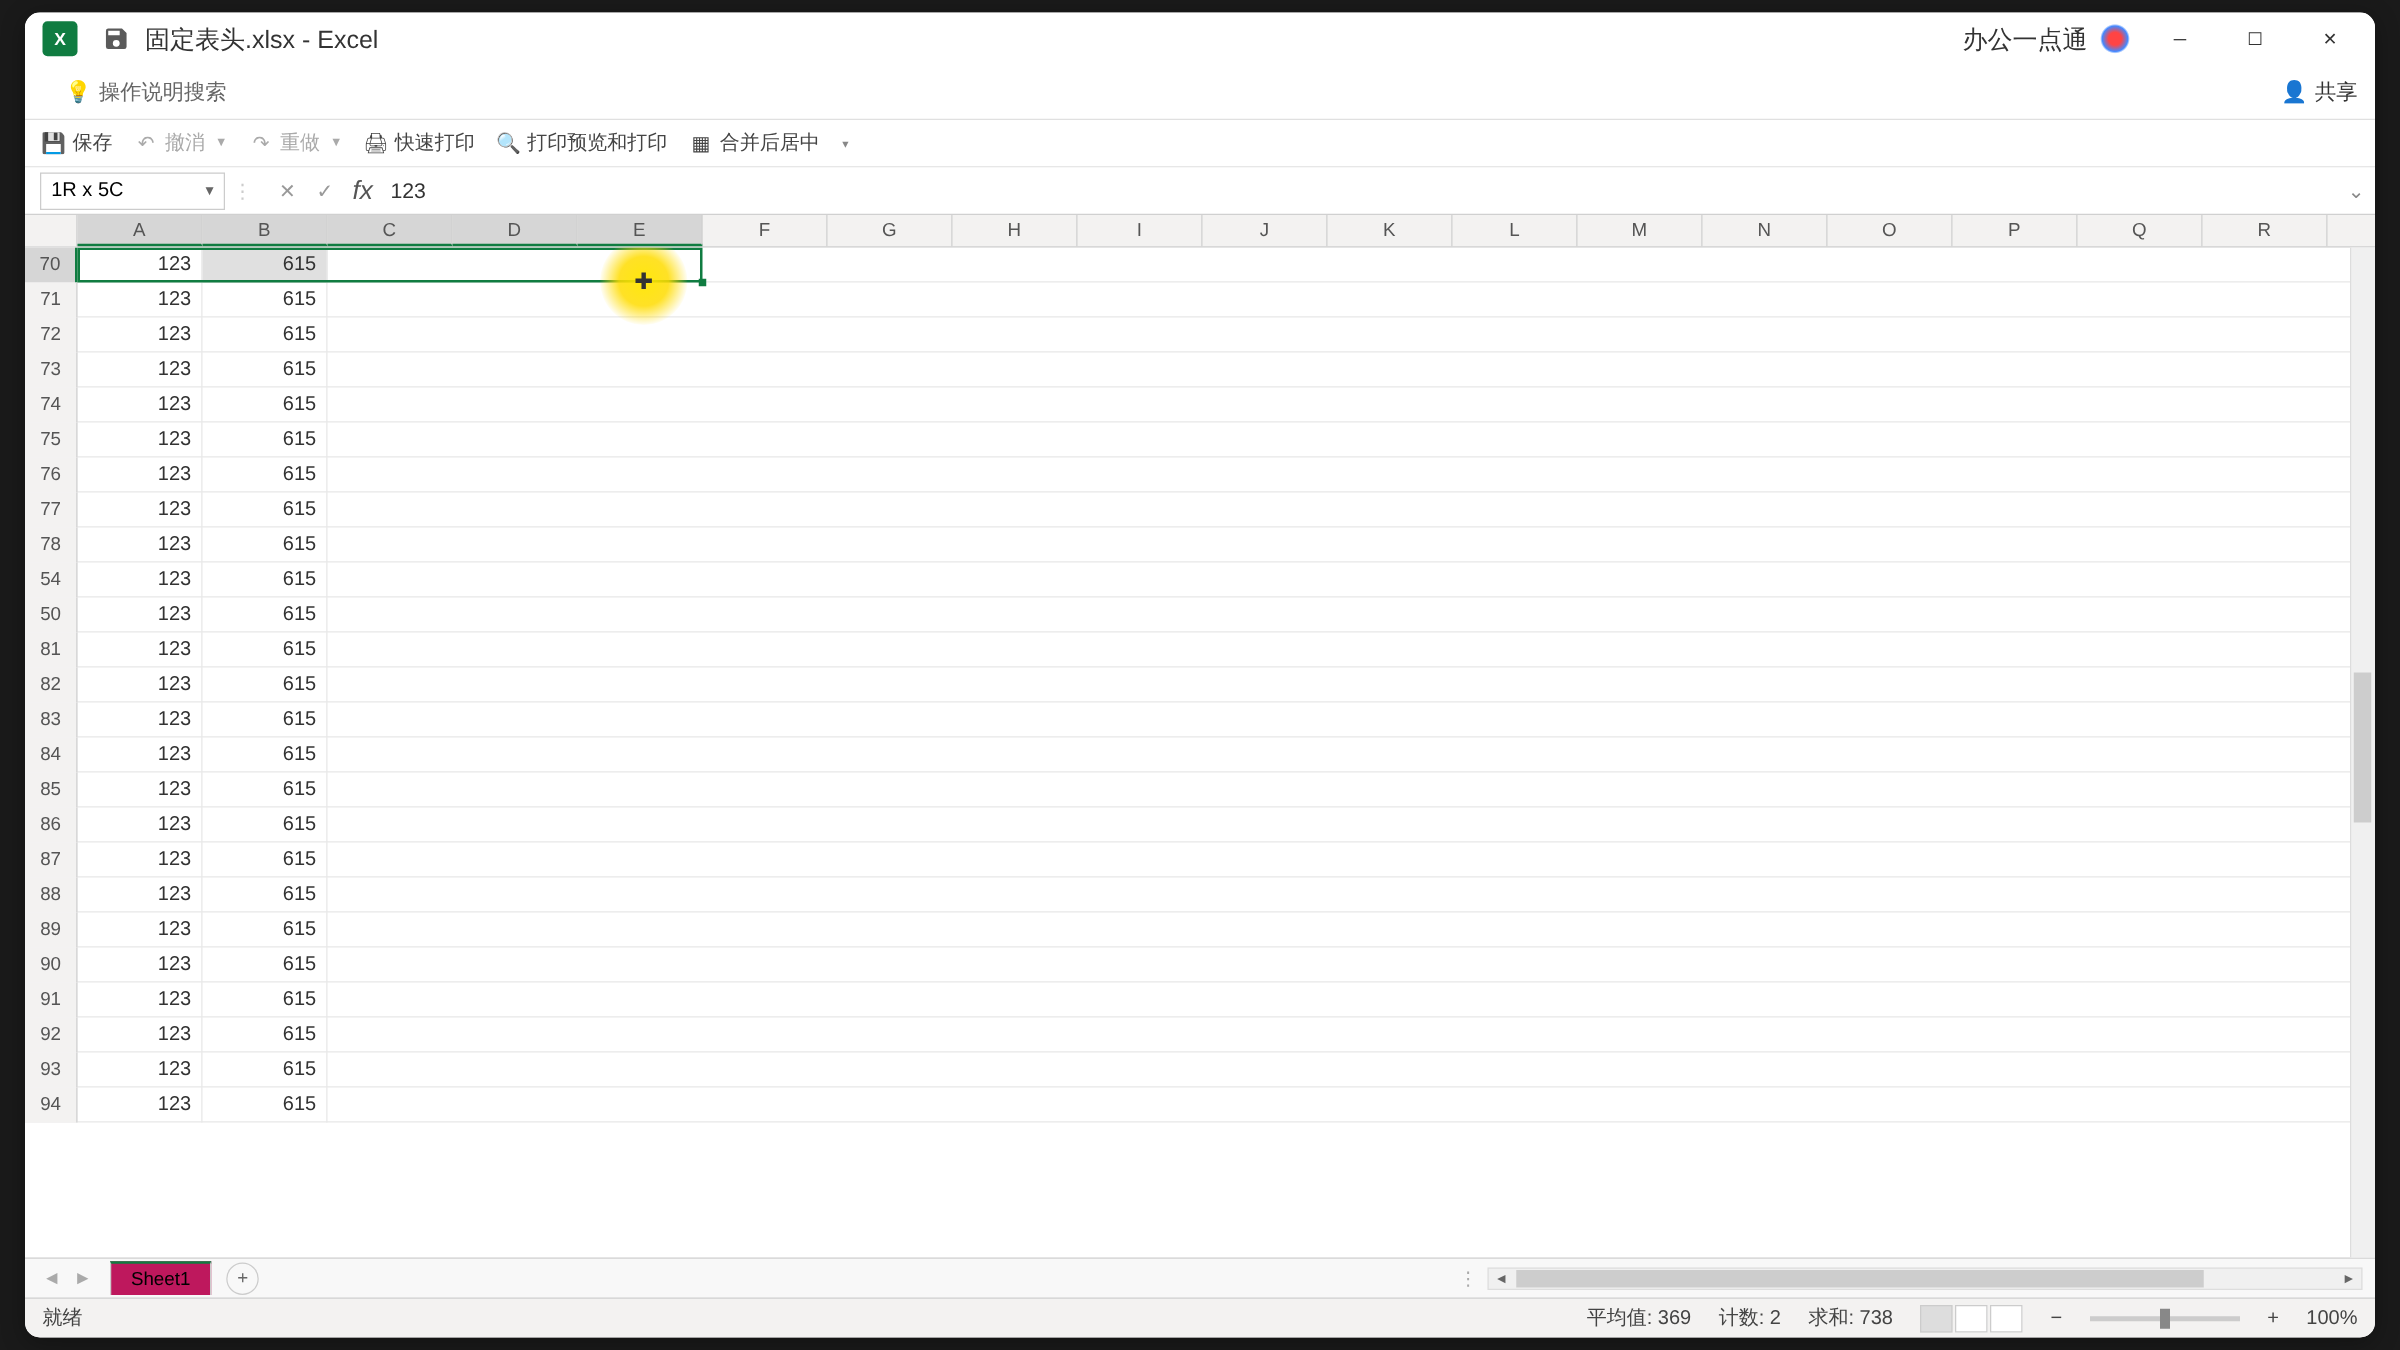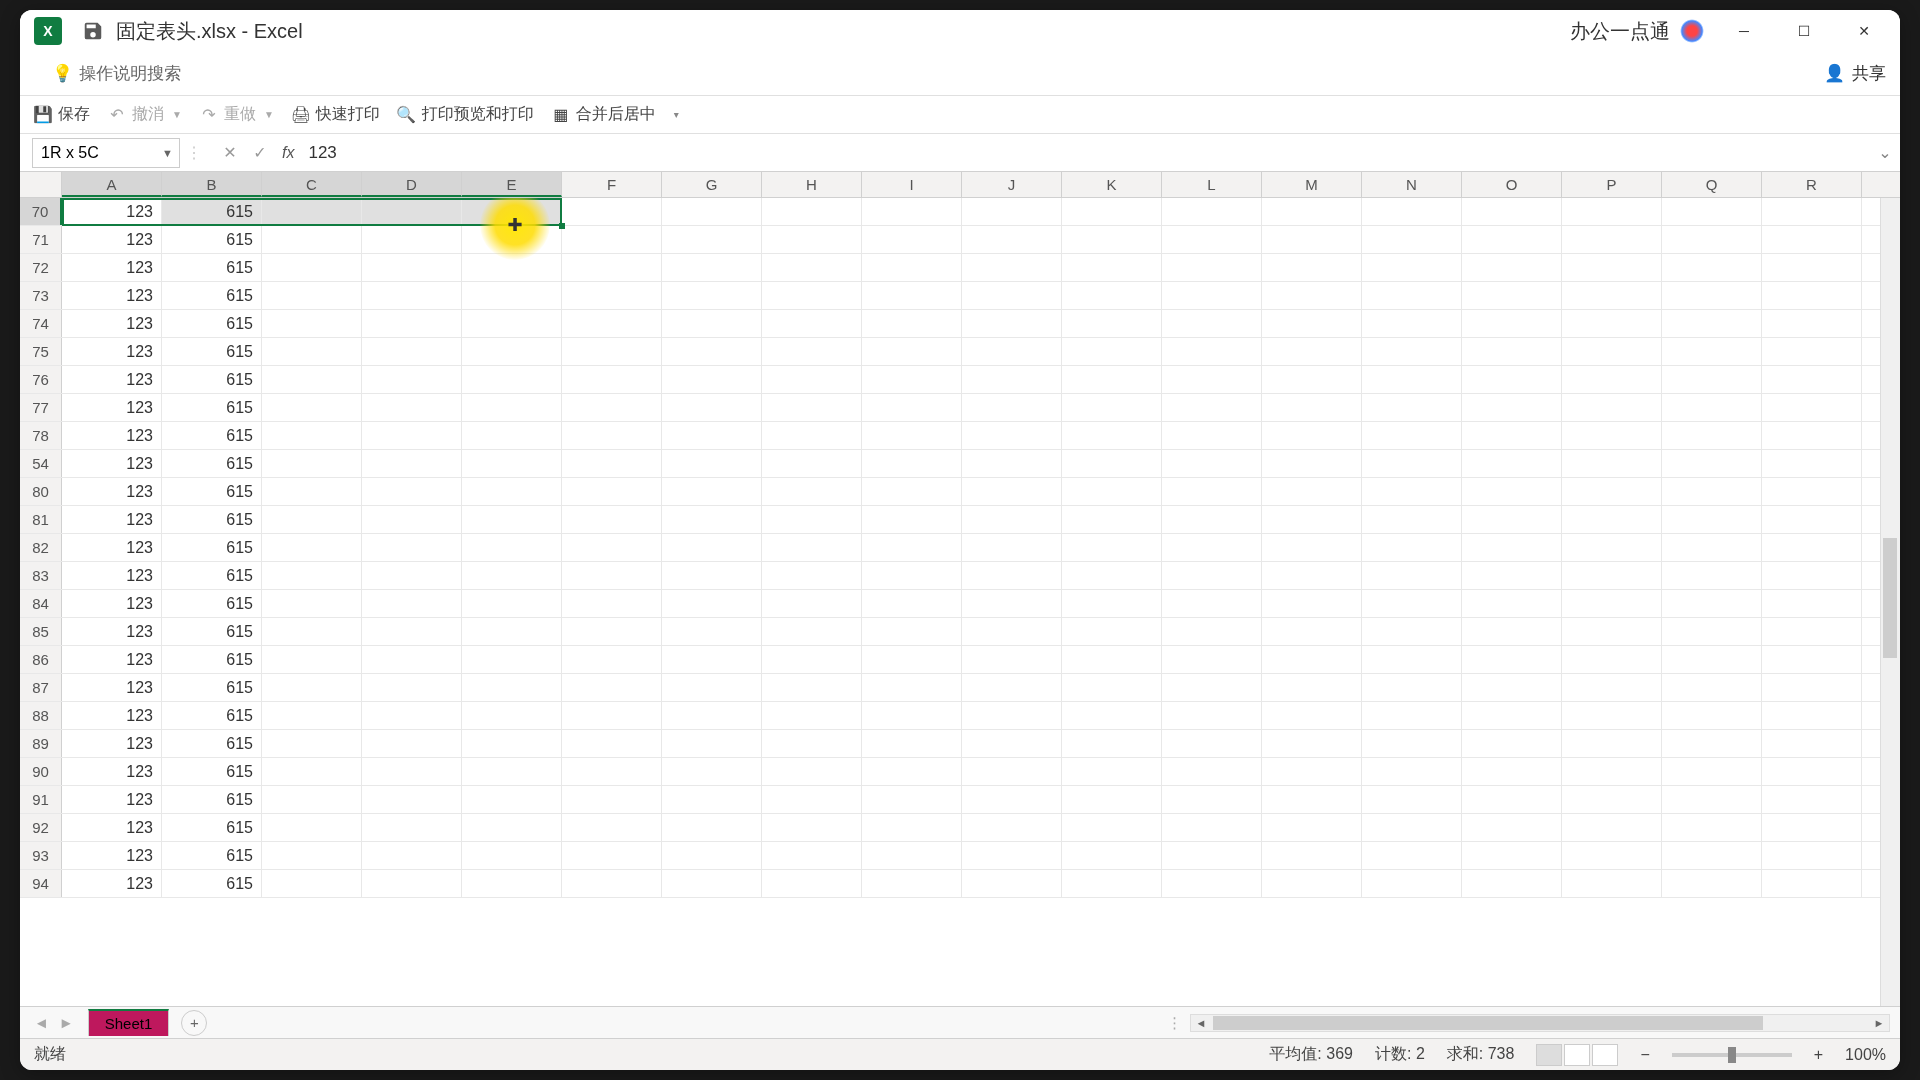--- a/index.html
+++ b/index.html
@@ -28,33 +28,33 @@
 .qat-item { display:flex; align-items:center; gap:6px; }
 .qat-item.disabled { color:#aaa; }
 .mini-icon { width:18px; height:18px; display:inline-flex; align-items:center; justify-content:center; }
 
 
 .formula-bar { height: 38px; display:flex; align-items:center; border-bottom:1px solid #d0d0d0; background:#fff; }
 .name-box { width:148px; height:30px; border:1px solid #ccc; margin-left:12px; display:flex; align-items:center; padding:0 8px; font-size:16px; position:relative; }
 .name-box .dd { position:absolute; right:6px; color:#666; font-size:11px; }
 .fb-btns { display:flex; align-items:center; gap:6px; margin:0 10px; color:#999; }
 .fb-btn { width:24px; text-align:center; font-size:16px; }
-.fx { font-style:italic; color:#555; font-size:16px; margin-right:8px; }
+.fx { font-style:italic; color:#555; font-size:21px; margin-right:8px; }
 .formula-input { flex:1; font-size:17px; padding:0 6px; color:#333; }
 .fb-expand { width:30px; text-align:center; color:#888; }
 
 
 .grid-wrap { flex:1; display:flex; flex-direction:column; position:relative; }
 .col-headers { height:26px; display:flex; background:#f3f2f1; border-bottom:1px solid #d0d0d0; }
 .corner { width:42px; border-right:1px solid #d0d0d0; background:#f3f2f1; }
 .col-h { width:100px; border-right:1px solid #d0d0d0; text-align:center; font-size:15px; color:#555; line-height:26px; }
 .col-h.sel { background:#d6d6d6; border-bottom:2px solid #107c41; }
 
 .rows-area { flex:1; overflow:hidden; position:relative; }
-.row { height:28px; display:flex; border-bottom:1px solid #e8e8e8; }
+.row { height:28px; display:flex; border-bottom:1px solid #e8e8e8;align-items:center; }
 .row-h { width:42px; background:#f3f2f1; border-right:1px solid #d0d0d0; text-align:center; font-size:15px; color:#555; line-height:28px; }
 .row-h.sel { background:#d6d6d6; border-right:2px solid #107c41; }
 .cell { width:100px; border-right:1px solid #e8e8e8; text-align:right; padding:0 8px; font-size:16px; line-height:28px; color:#333; }
 .cell.selected-range { background:#e0e0e0; }
 .selection-border { position:absolute; border:2px solid #107c41; pointer-events:none; }
 .sel-handle { position:absolute; width:6px; height:6px; background:#107c41; }
 
 
 .cursor-highlight { position:absolute; width:70px; height:70px; border-radius:50%; background: radial-gradient(circle, rgba(255,230,0,0.95) 0%, rgba(255,220,0,0.85) 40%, rgba(255,220,0,0) 72%); pointer-events:none; z-index:50; }
 .cursor-cross { position:absolute; font-size:18px; color:#333; z-index:51; left:50%; top:50%; transform:translate(-50%,-50%); }
@@ -392,21 +392,21 @@
           <div class="cell"></div>
           <div class="cell"></div>
           <div class="cell"></div>
           <div class="cell"></div>
           <div class="cell"></div>
           <div class="cell"></div>
           <div class="cell"></div>
           <div class="cell"></div>
         </div>
         <div class="row">
-          <div class="row-h">80</div>
+          <div class="row-h">50</div>
           <div class="cell">123</div>
           <div class="cell">615</div>
           <div class="cell"></div>
           <div class="cell"></div>
           <div class="cell"></div>
           <div class="cell"></div>
           <div class="cell"></div>
           <div class="cell"></div>
           <div class="cell"></div>
           <div class="cell"></div>

